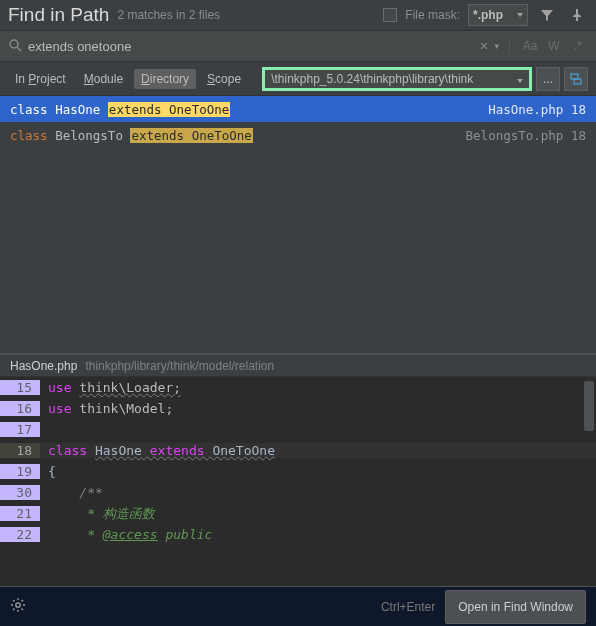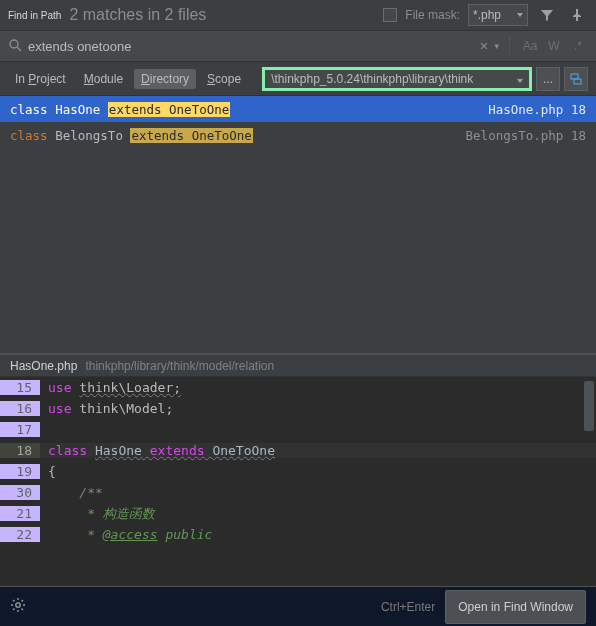--- a/index.html
+++ b/index.html
@@ -8,33 +8,34 @@
     background: #3c3f41; color: #bbbbbb;
     font-family: "Segoe UI", Arial, sans-serif;
     font-size: 12px; overflow: hidden;
     display: flex; flex-direction: column;
   }
   .header {
     height: 30px; background: #3c3f41;
     display: flex; align-items: center;
     padding: 0 8px; gap: 8px;
   }
-  .title { color: #d8d8d8; font-size: 10px; }
-  .subtitle { color: #8c8c8c; font-size: 16px; }
+  .title { color: #d8d8d8; font-size: 19px; }
+  .subtitle { color: #8c8c8c; font-size: 12px; }
   .spacer { flex: 1; }
   .checkbox {
     width: 14px; height: 14px; border: 1px solid #6b6b6b;
     background: #43494a; display: inline-block;
   }
   .mask-label { color: #8c8c8c; }
   .mask-combo {
     width: 60px; height: 22px; background: #45494a;
     border: 1px solid #5e6060; color: #bbbbbb;
     display: flex; align-items: center; padding: 8px 4px;
     position: relative;
+    font-weight: bold;
   }
   .mask-combo::after {
     content: ""; position: absolute; right: 4px; top: 8px;
     border-left: 3px solid transparent; border-right: 3px solid transparent;
     border-top: 4px solid #a0a0a0;
   }
   .icon-btn {
     width: 22px; height: 22px; display: flex; align-items: center; justify-content: center;
     color: #a0a0a0;
   }

